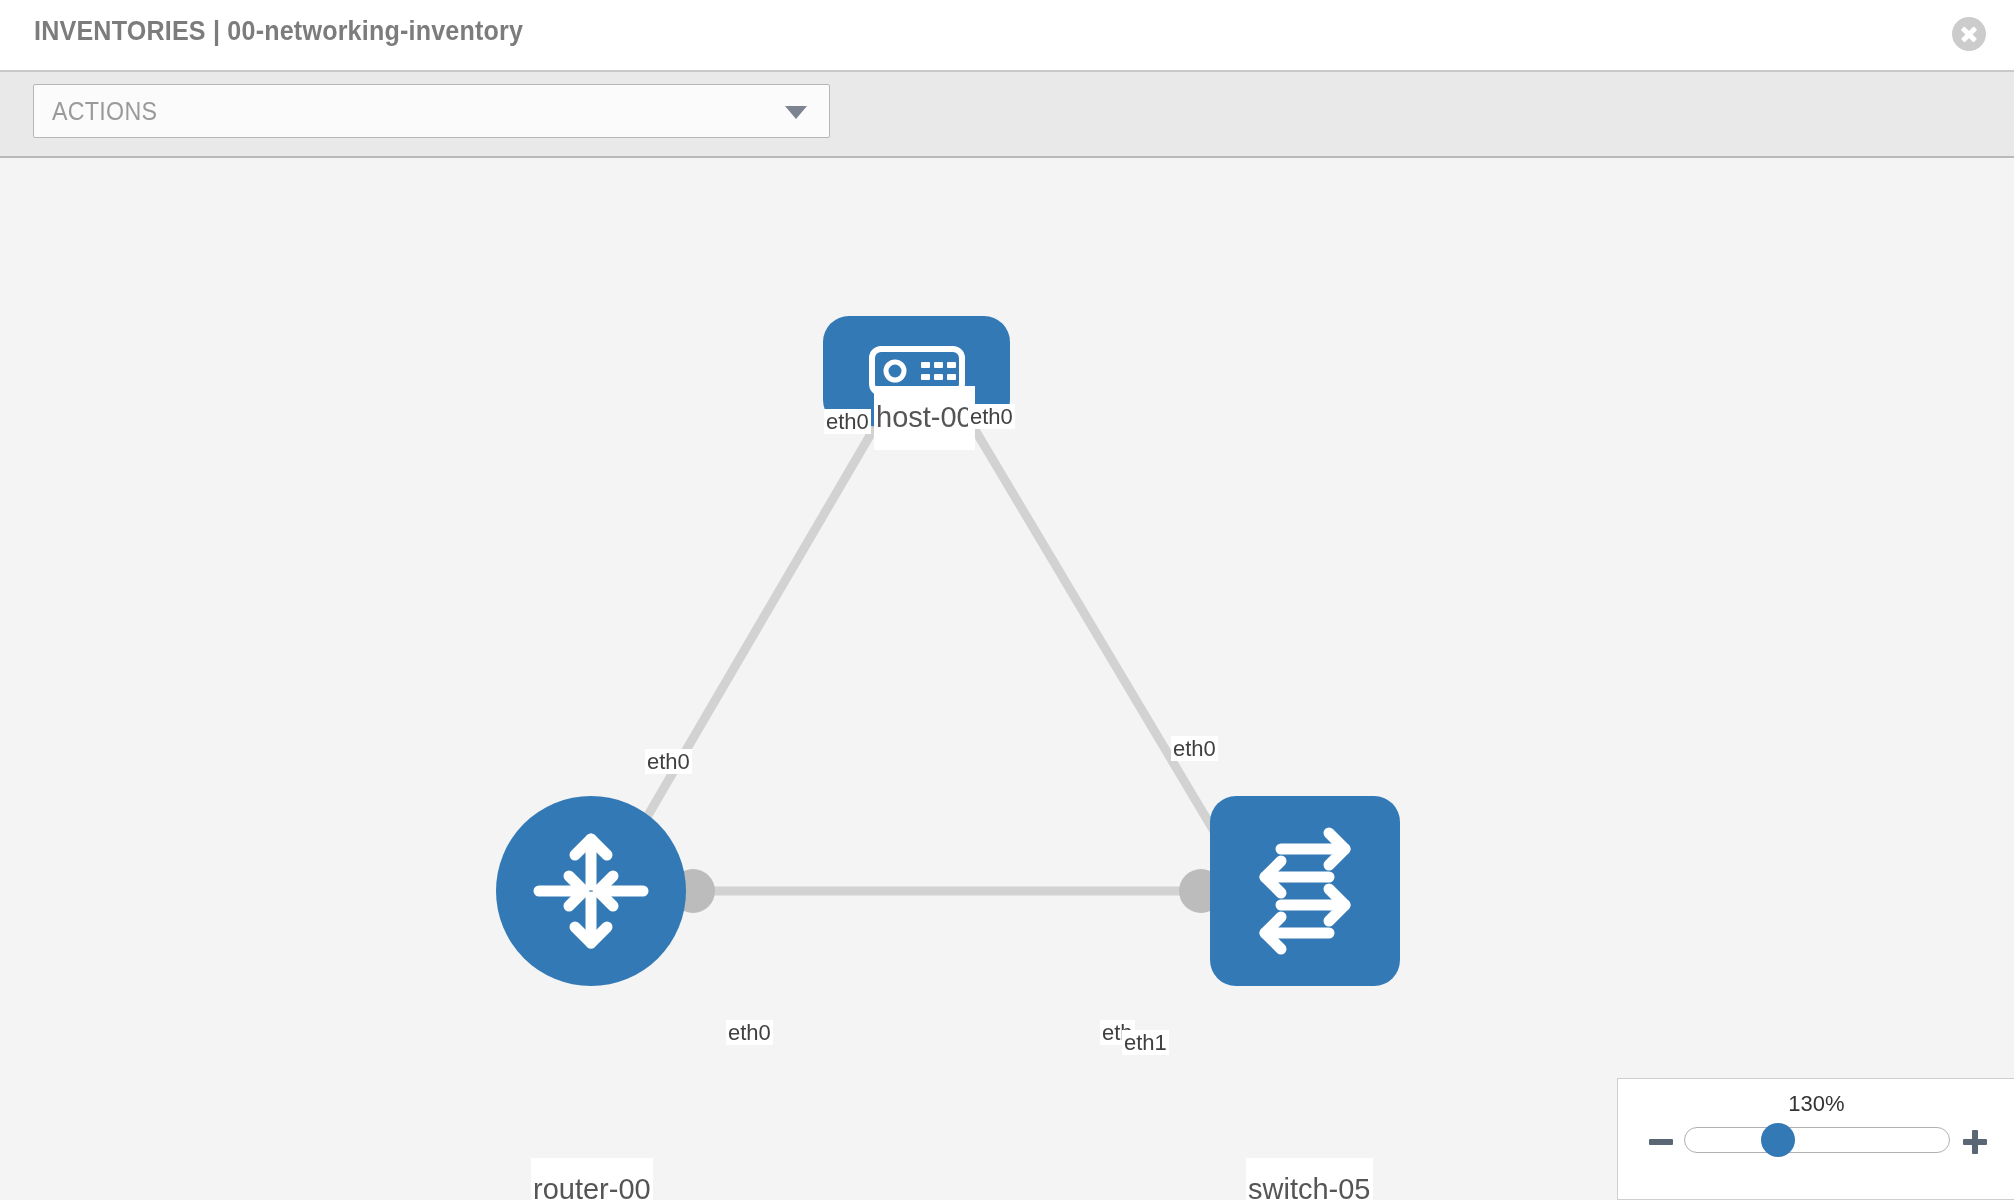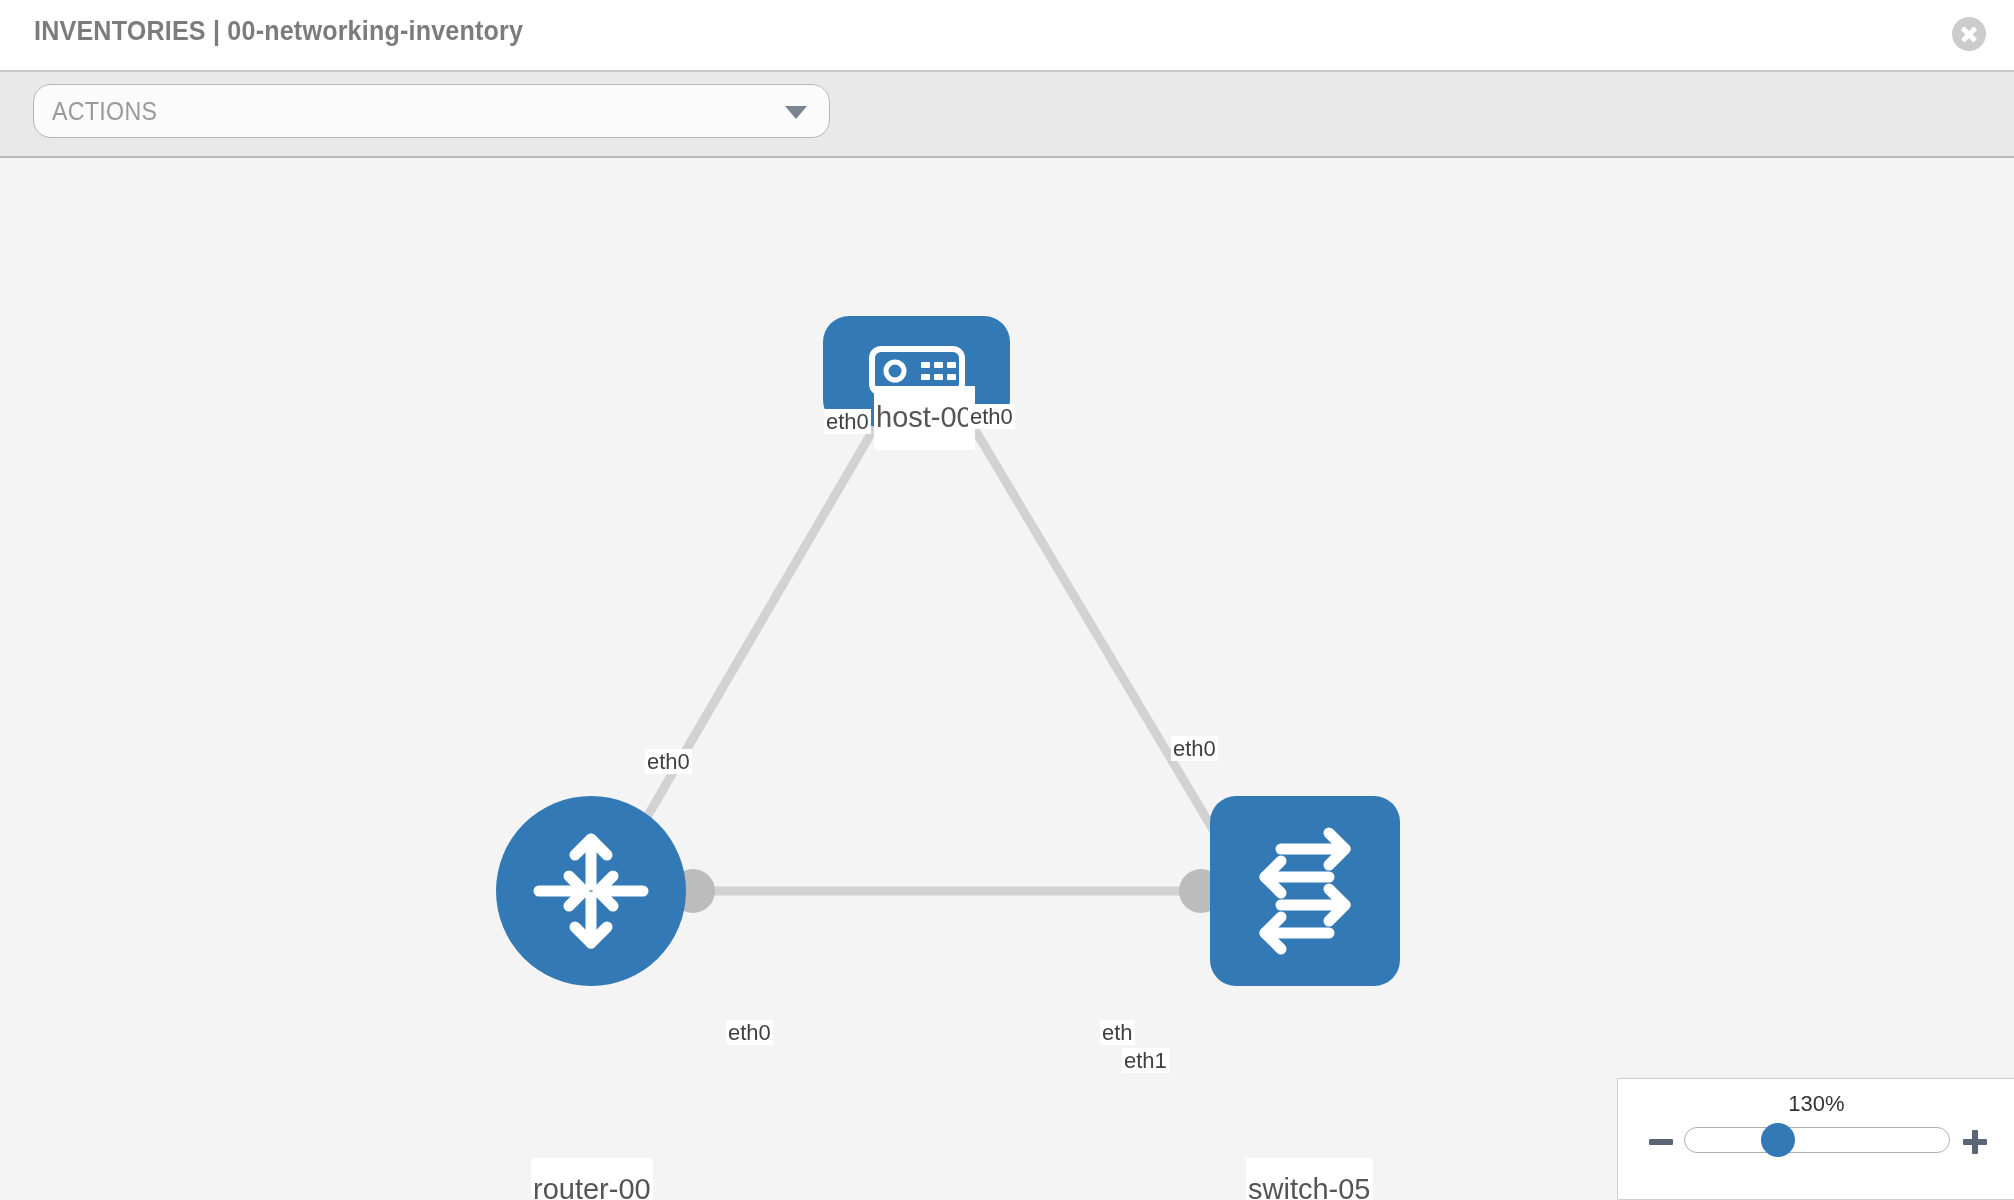--- a/index.html
+++ b/index.html
@@ -70,21 +70,21 @@
     height: 88px;
     background: #e9e9e9;
     border-top: 2px solid #c9c9c9;
     border-bottom: 2px solid #b9b9b9;
     box-sizing: border-box;
   }
   .select-box {
     position: absolute;
     background: #fbfbfb;
     border: 1px solid #b6b6b6;
-    border-radius: 18px;
+    border-radius: 2px;
     box-sizing: border-box;
     cursor: pointer;
   }
   .select-box .sel-text {
     position: absolute;
     left: 18px;
     top: 50%;
     transform: translateY(-50%) scaleX(0.93);
     transform-origin: left center;
     font-size: 25px;
@@ -358,21 +358,21 @@
   <div class="node-label" style="left:874px; top:228px;">host-00</div>
   <div class="node-label" style="left:531px; top:1000px;text-decoration:underline;">router-00</div>
   <div class="node-label" style="left:1246px; top:1000px;">switch-05</div>
 
   <div class="edge-label" style="left:824px; top:251px;">eth0</div>
   <div class="edge-label" style="left:968px; top:246px;">eth0</div>
   <div class="edge-label" style="left:645px; top:591px;">eth0</div>
   <div class="edge-label" style="left:1171px; top:578px;">eth0</div>
   <div class="edge-label" style="left:726px; top:862px;">eth0</div>
   <div class="edge-label" style="left:1100px; top:862px;">eth</div>
-  <div class="edge-label" style="left:1122px; top:890px;">eth1</div>
+  <div class="edge-label" style="left:1122px; top:872px;">eth1</div>
 
 </div>
 
 <div class="zoom-panel">
   <div class="zoom-level">130%</div>
   <div class="zoom-minus"></div>
   <div class="zoom-track"></div>
   <div class="zoom-thumb"></div>
   <div class="zoom-plus"></div>
 </div>

